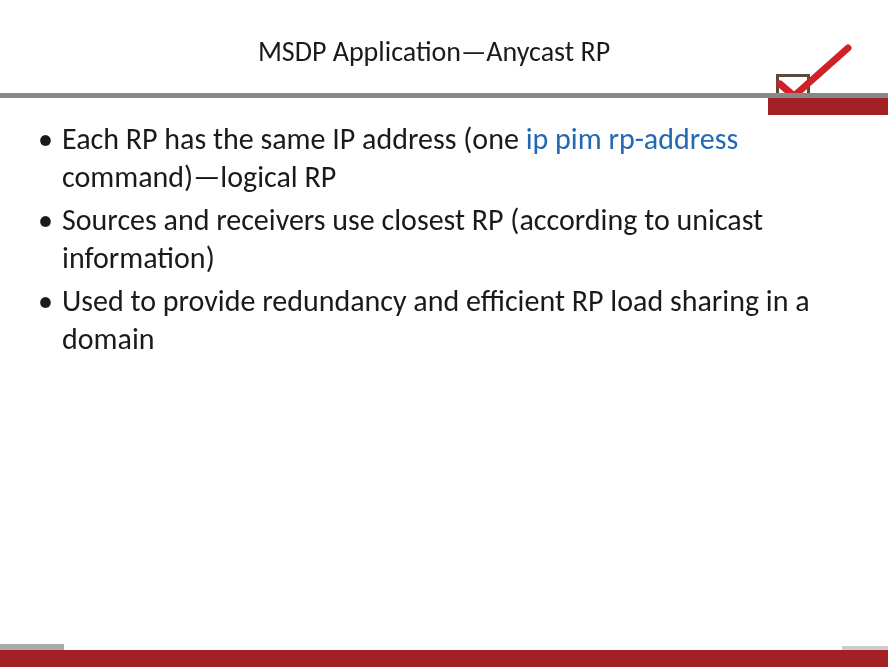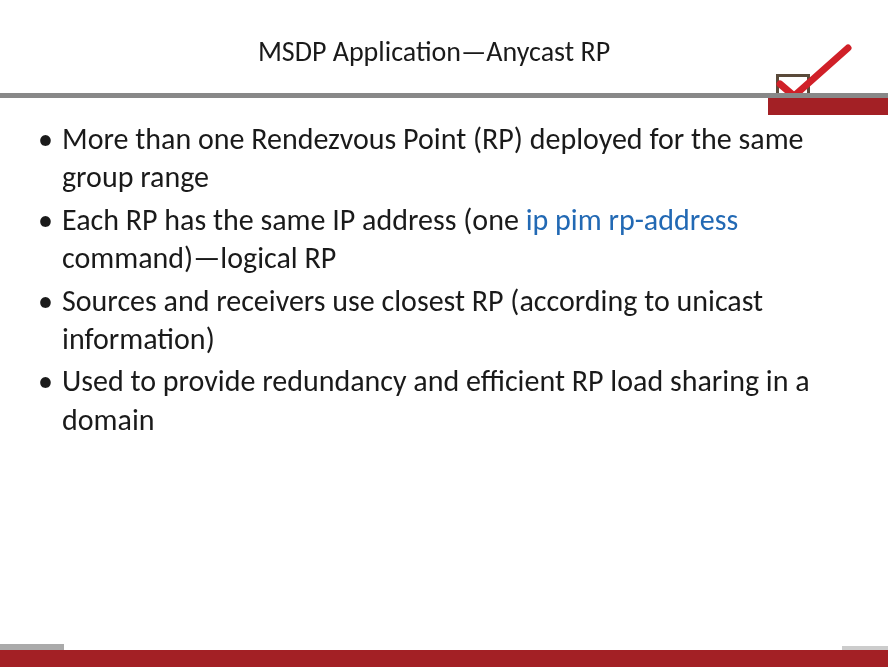--- a/index.html
+++ b/index.html
@@ -140,21 +140,20 @@
     </svg>
     <div class="logo-text">YES LAB</div>
   </div>
 
   <div class="divider">
     <div class="divider-bar"></div>
   </div>
 
   <div class="content">
     <ul class="bullets">
-      <li><span>More than one Rendezvous Point (RP) deployed for the same group range</span></li>
       <li><span>Each RP has the same IP address (one </span><span class="code">ip pim rp-address</span><span> command)—logical RP</span></li>
       <li><span>Sources and receivers use closest RP (according to unicast information)</span></li>
       <li><span>Used to provide redundancy and efficient RP load sharing in a domain</span></li>
     </ul>
   </div>
 
   <div class="footer-grey"></div>
   <div class="footer-grey2"></div>
   <div class="footer-bar"></div>
 

